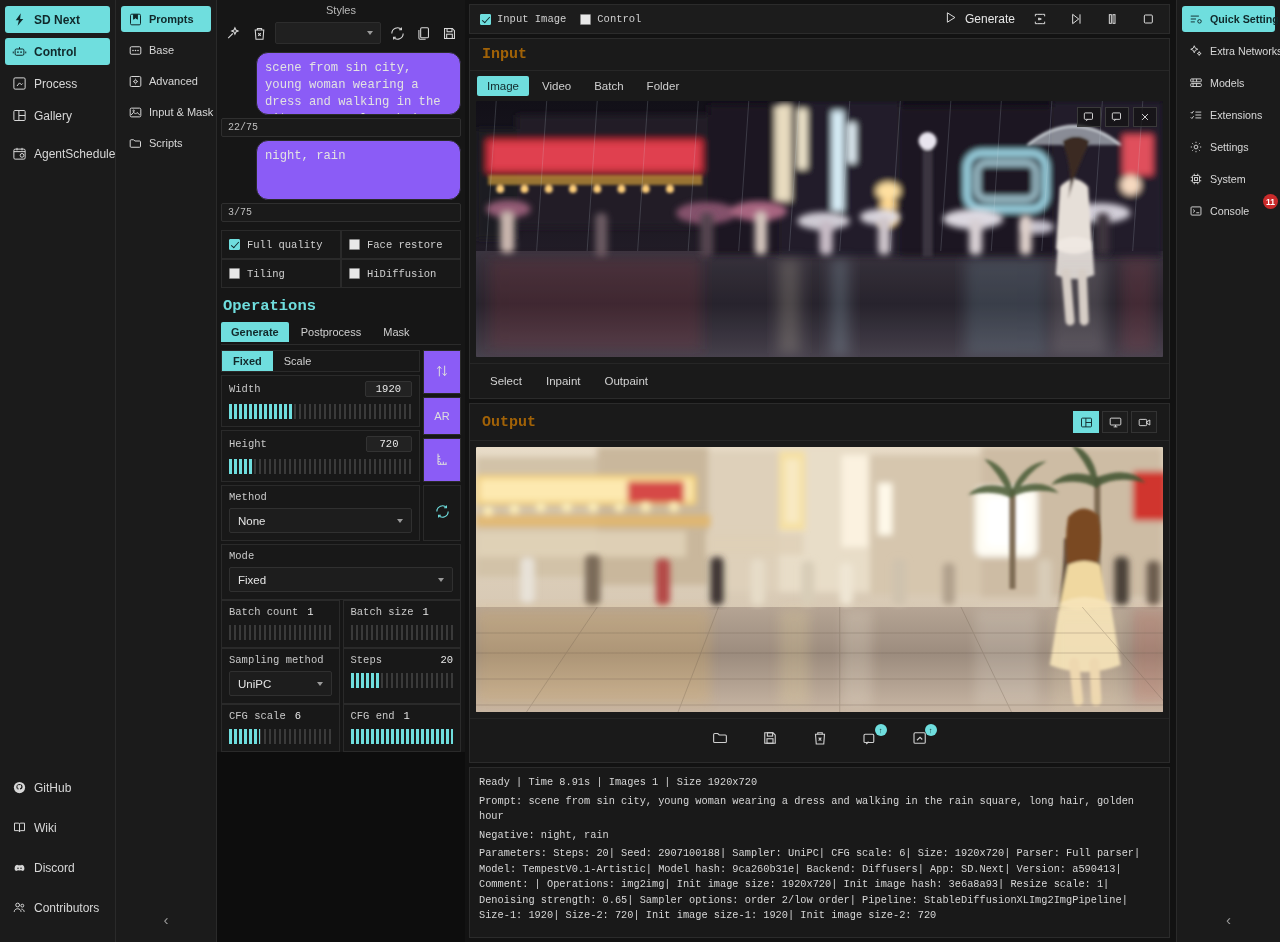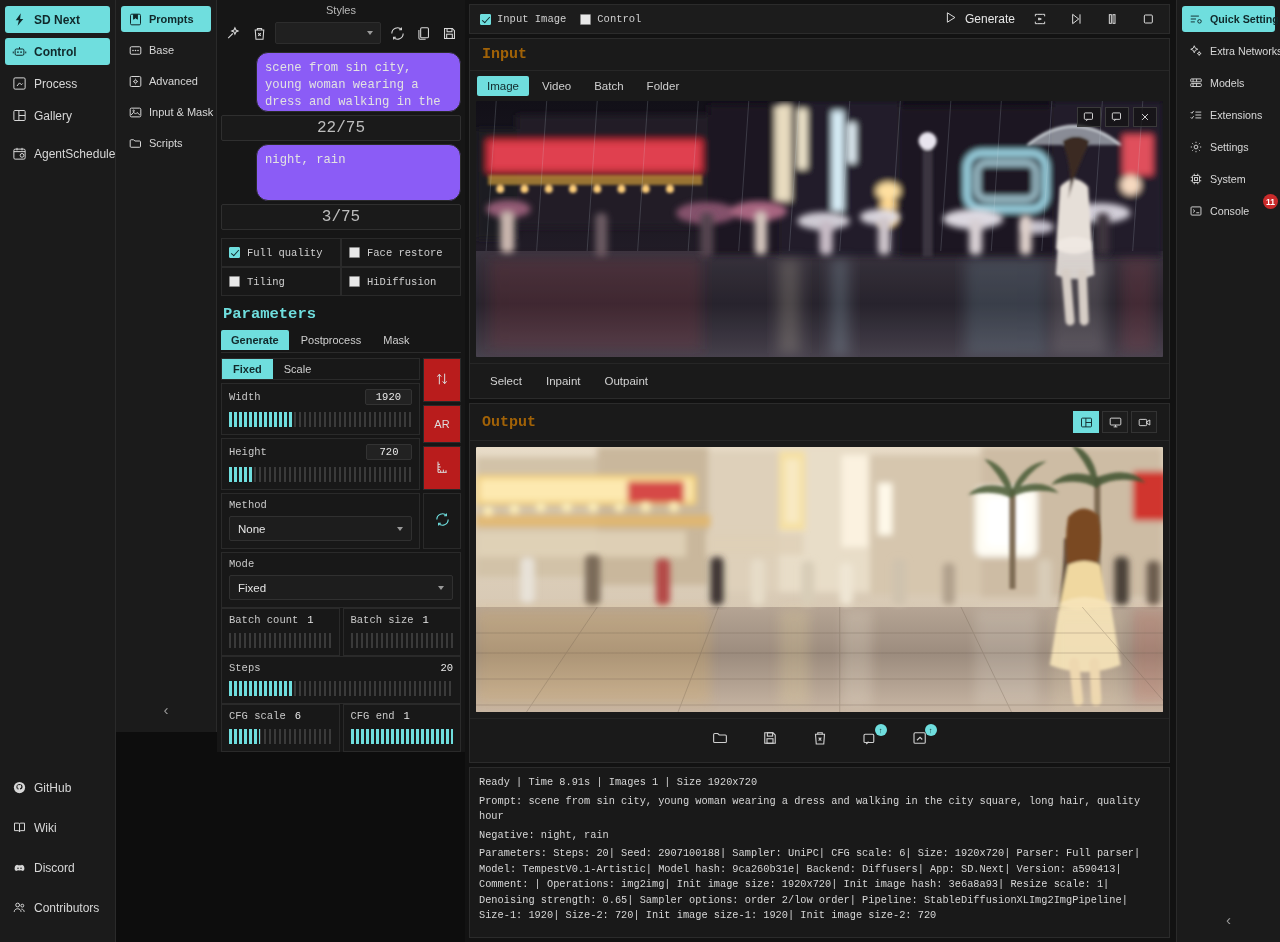--- a/index.html
+++ b/index.html
@@ -29,21 +29,21 @@
   .nav-item.active { background: #6fdede; color: #10292b; font-weight: bold; }
   .nav-item.active svg { stroke: #10292b; fill: none; }
   .nav-item svg { stroke: #d7d7d7; fill: none; stroke-width: 1.6; }
   .nav-gap-sm { height: 6px; }
   .nav-spacer { flex: 1 1 auto; }
   .nav-bottom { padding-bottom: 8px; }
   .nav-bottom .nav-item { margin-bottom: 13px; }
 
   
   .subnav {
-    width: 101px; height: 732px; background:#1b1b1b;
+    width: 101px; height: 942px; background:#1b1b1b;
     border-right: 1px solid #2a2a2a; padding: 6px 5px 0 5px;
     flex: 0 0 101px; display:flex; flex-direction:column;
   }
   .subnav .nav-item { font-size: 11px; gap:6px; height:26px; margin-bottom:5px; }
   .subnav-foot { padding-bottom: 10px; display:flex; justify-content:center; }
   .collapse-btn {
     color:#9a9a9a; font-size: 15px; cursor:pointer; padding: 4px 10px;
   }
 
   
@@ -69,22 +69,22 @@
   }
   .prompt-box {
     background:#8b5cf6; border:1px solid #2b2b2b; border-radius:12px;
     padding:7px 8px; color:#e2e2e2; font-size:12.2px; line-height:17px;
     font-family:"Liberation Mono", monospace; word-break: break-word; margin-left: 35px;
   }
   #prompt-positive { height: 146px; overflow:hidden; }
   #prompt-negative { height: 140px; overflow:hidden; margin-top: 3px; }
   .counter {
     background:#1a1a1a; border:1px solid #2f2f2f; border-radius:2px;
-    color:#bdbdbd; font-size:16px; font-family:"Liberation Mono", monospace;
-    padding:3px 6px; margin-top:3px;text-align:center;
+    color:#bdbdbd; font-size:10px; font-family:"Liberation Mono", monospace;
+    padding:3px 6px; margin-top:3px;
   }
   .chk-grid { display:flex; flex-wrap:wrap; margin-top:8px; }
   .chk-cell {
     width:50%; height:29px; display:flex; align-items:center; gap:7px;
     border:1px solid #2a2a2a; padding-left:7px; background:#181818;
   }
   .chk-box {
     width:11px;height:11px;flex:0 0 11px;border:1px solid #8a8a8a;background:#e8e8e8;border-radius:1px;
     position:relative;
   }
@@ -102,21 +102,21 @@
   .tab.active { background:#6fdede; color:#12292b; font-weight:bold; }
   .seg-wrap { display:flex; margin-top:5px; gap:3px; }
   .seg-left { flex:1 1 auto; }
   .seg-row { display:flex; background:#181818; border:1px solid #2a2a2a; }
   .seg {
     padding:4px 11px; font-size:11px; color:#cfcfcf; cursor:pointer;
   }
   .seg.active { background:#6fdede; color:#12292b; font-weight:bold; }
   .sidebtns { width:38px; flex:0 0 38px; display:flex; flex-direction:column; gap:3px; }
   .sidebtn {
-    flex:1 1 auto; background:#b91c1c; border:1px solid #2a2a2a;
+    flex:1 1 auto; background:#8b5cf6; border:1px solid #2a2a2a;
     display:flex;align-items:center;justify-content:center; color:#ddd; font-size:11px; cursor:pointer;
   }
   .sidebtn svg { width:16px;height:16px; stroke:#ddd; fill:none; stroke-width:1.5; }
   .slider-card {
     background:#181818; border:1px solid #2a2a2a; padding:5px 7px 7px 7px; margin-top:3px;
   }
   .slider-head { display:flex; align-items:center; justify-content:space-between; }
   .slider-name { color:#c9c9c9; font-size:10.5px; font-family:"Liberation Mono", monospace; }
   .slider-val {
     color:#e8e8e8; font-size:10.5px; font-family:"Liberation Mono", monospace;
@@ -439,21 +439,21 @@
       <div class="chk-cell">
         <span class="chk-box"></span>
         <span class="chk-label">Tiling</span>
       </div>
       <div class="chk-cell">
         <span class="chk-box"></span>
         <span class="chk-label">HiDiffusion</span>
       </div>
     </div>
 
-    <div class="params-title">Parameters</div>
+    <div class="params-title">Operations</div>
 
     <div class="tabrow">
       <div class="tab active">Generate</div>
       <div class="tab">Postprocess</div>
       <div class="tab">Mask</div>
     </div>
 
     <div class="seg-wrap">
       <div class="seg-left">
         <div class="seg-row">
@@ -543,20 +543,27 @@
           <span class="slider-name">Batch size</span>
           <span class="inline-val">1</span>
         </div>
         <div class="track">
           <div class="fill" id="fill-batchsize" style="width: 0%;"></div>
         </div>
       </div>
     </div>
 
     <div class="row2">
+      <div class="inline-card">
+        <div class="field-label">Sampling method</div>
+        <div class="select-box">
+          <span>UniPC</span>
+          <span class="caret"></span>
+        </div>
+      </div>
       <div class="inline-card">
         <div class="slider-head">
           <span class="slider-name">Steps</span>
           <span class="inline-val">20</span>
         </div>
         <div class="track">
           <div class="fill" id="fill-steps" style="width: 29%;"></div>
         </div>
       </div>
     </div>
@@ -936,21 +943,21 @@
                 <path d="M8 15l4-4 3 3"></path>
               </svg>
           </span>
           <span class="badge">↑</span>
         </div>
       </div>
     </div>
 
     <div class="logbox">
       <p>Ready | Time 8.91s | Images 1 | Size 1920x720</p>
-      <p>Prompt: scene from sin city, young woman wearing a dress and walking in the city square, long hair, quality hour</p>
+      <p>Prompt: scene from sin city, young woman wearing a dress and walking in the rain square, long hair, golden hour</p>
       <p>Negative: night, rain</p>
       <p>Parameters: Steps: 20| Seed: 2907100188| Sampler: UniPC| CFG scale: 6| Size: 1920x720| Parser: Full parser| Model: TempestV0.1-Artistic| Model hash: 9ca260b31e| Backend: Diffusers| App: SD.Next| Version: a590413| Comment: | Operations: img2img| Init image size: 1920x720| Init image hash: 3e6a8a93| Resize scale: 1| Denoising strength: 0.65| Sampler options: order 2/low order| Pipeline: StableDiffusionXLImg2ImgPipeline| Size-1: 1920| Size-2: 720| Init image size-1: 1920| Init image size-2: 720</p>
     </div>
   </div>
 
   <div class="rightnav">
     <div class="nav-item active">
       <span class="ico">
         <svg viewBox="0 0 24 24">
             <path d="M3 7h14M3 12h9M3 17h7"></path>

